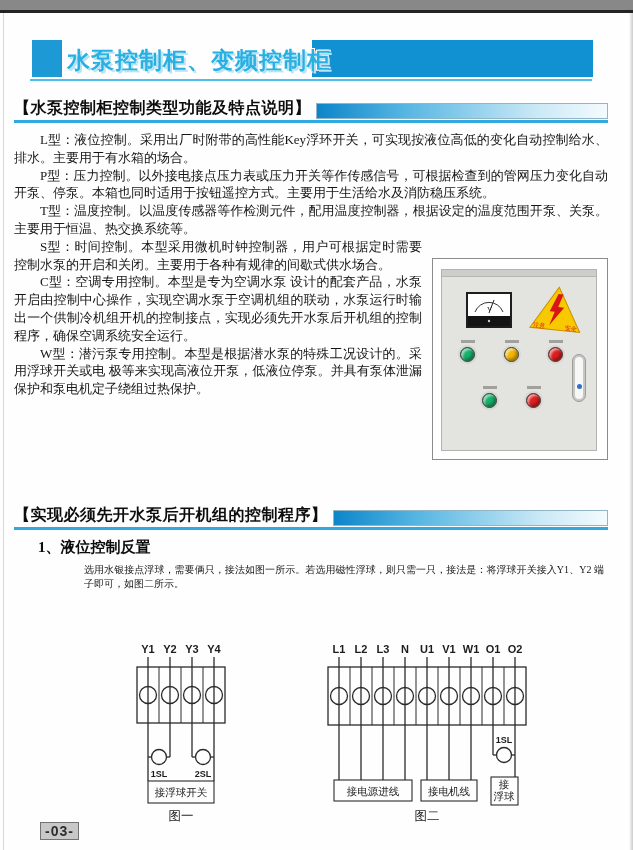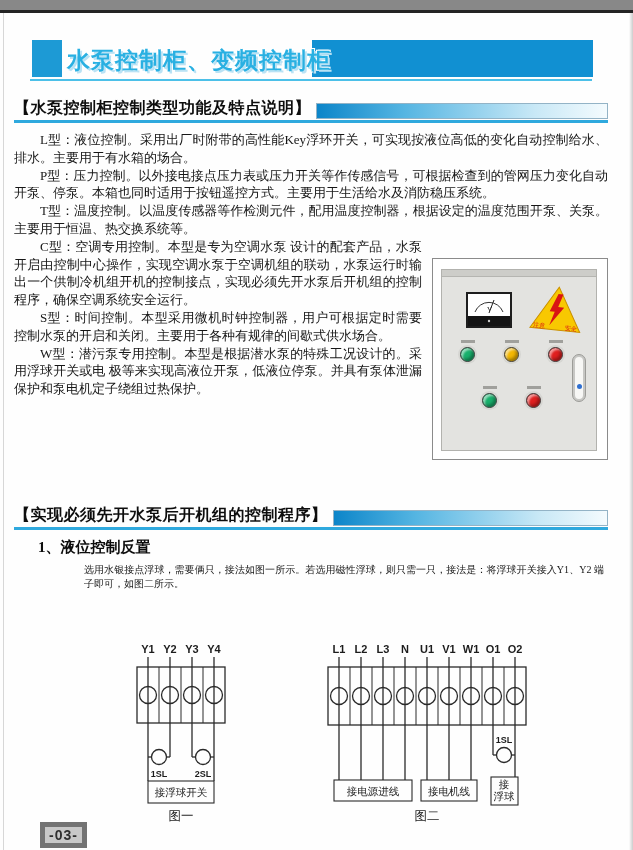--- a/index.html
+++ b/index.html
@@ -68,21 +68,21 @@
   
   .fig { position:absolute; top:627px; }
   .fig text { font-family:"Liberation Sans",sans-serif; fill:#1c1c1c; }
   .fig .term { font-size:11px; font-weight:bold; }
   .fig .sl   { font-size:9px; font-weight:bold; }
   .fig .lbl  { font-size:10.5px; }
   .fig .cap  { font-size:12.5px; }
   .fig line, .fig rect, .fig circle, .fig polyline { stroke:#2a2a2a; fill:none; }
 
   
-  .pagenum { position:absolute; left:40px; top:812px; background:#c8c8c8; border:5px solid #737373;
+  .pagenum { position:absolute; left:40px; top:812px; background:#c8c8c8; border:1px solid #737373;
              padding:0 4px; font-family:"Liberation Sans",sans-serif; font-size:14px;
              font-weight:bold; letter-spacing:1px; color:#2e2e2e; }
 </style>
 </head>
 <body>
 
 <div class="page">
 
   <div class="edge-top"></div>
   <div class="edge-left"></div>
@@ -137,22 +137,22 @@
         <span class="lamp green" style="left:40px; top:123px;"></span>
         <span class="lamp red" style="left:84px; top:123px;"></span>
 
         <span class="handle">
           <span class="inner"></span>
           <span class="dot"></span>
         </span>
       </span>
     </span>
 
+    <p>S型：时间控制。本型采用微机时钟控制器，用户可根据定时需要控制水泵的开启和关闭。主要用于各种有规律的间歇式供水场合。</p>
     <p>C型：空调专用控制。本型是专为空调水泵 设计的配套产品，水泵开启由控制中心操作，实现空调水泵于空调机组的联动，水泵运行时输出一个供制冷机组开机的控制接点，实现必须先开水泵后开机组的控制程序，确保空调系统安全运行。</p>
-    <p>S型：时间控制。本型采用微机时钟控制器，用户可根据定时需要控制水泵的开启和关闭。主要用于各种有规律的间歇式供水场合。</p>
     <p>W型：潜污泵专用控制。本型是根据潜水泵的特殊工况设计的。采用浮球开关或电 极等来实现高液位开泵，低液位停泵。并具有泵体泄漏保护和泵电机定子绕组过热保护。</p>
   </div>
 
   <div class="sec-header" style="top:495px;">
     <span class="t">【实现必须先开水泵后开机组的控制程序】</span>
     <span class="grad"></span>
   </div>
   <div class="sec-underline" style="top:517px;"></div>
 
   <div class="subsec-title">1、液位控制反置</div>

